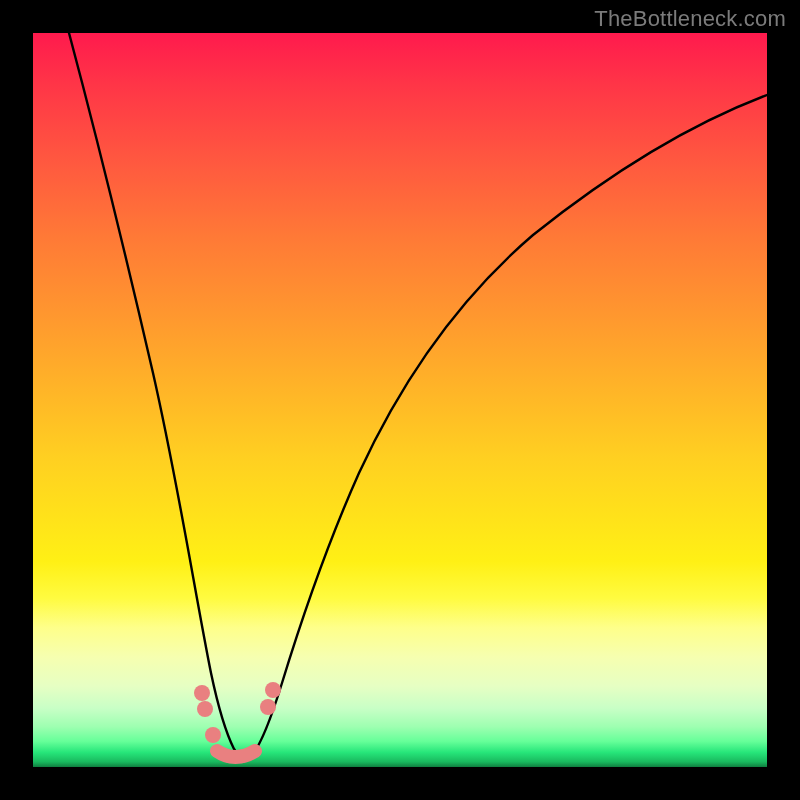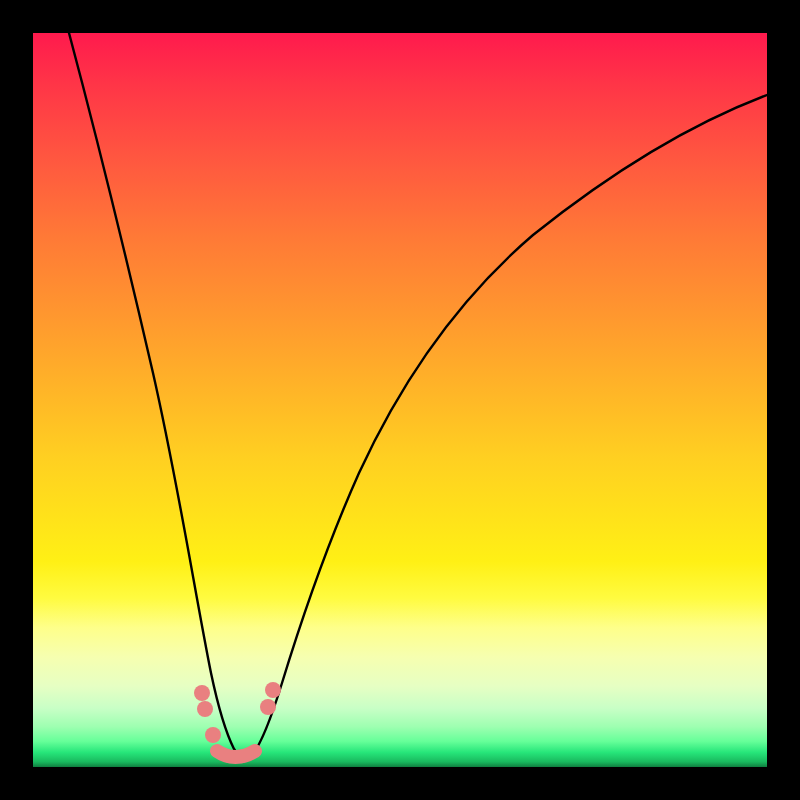--- a/index.html
+++ b/index.html
@@ -109,14 +109,15 @@
       <circle class="marker" cx="169" cy="660" r="8"></circle>
       <circle class="marker" cx="172" cy="676" r="8"></circle>
       <circle class="marker" cx="180" cy="702" r="8"></circle>
       <circle class="marker" cx="235" cy="674" r="8"></circle>
       <circle class="marker" cx="240" cy="657" r="8"></circle>
 
     </svg>
 
   </div>
 
+  <div class="watermark">TheBottleneck.com</div>
 
 </div>
 
 </body></html>

